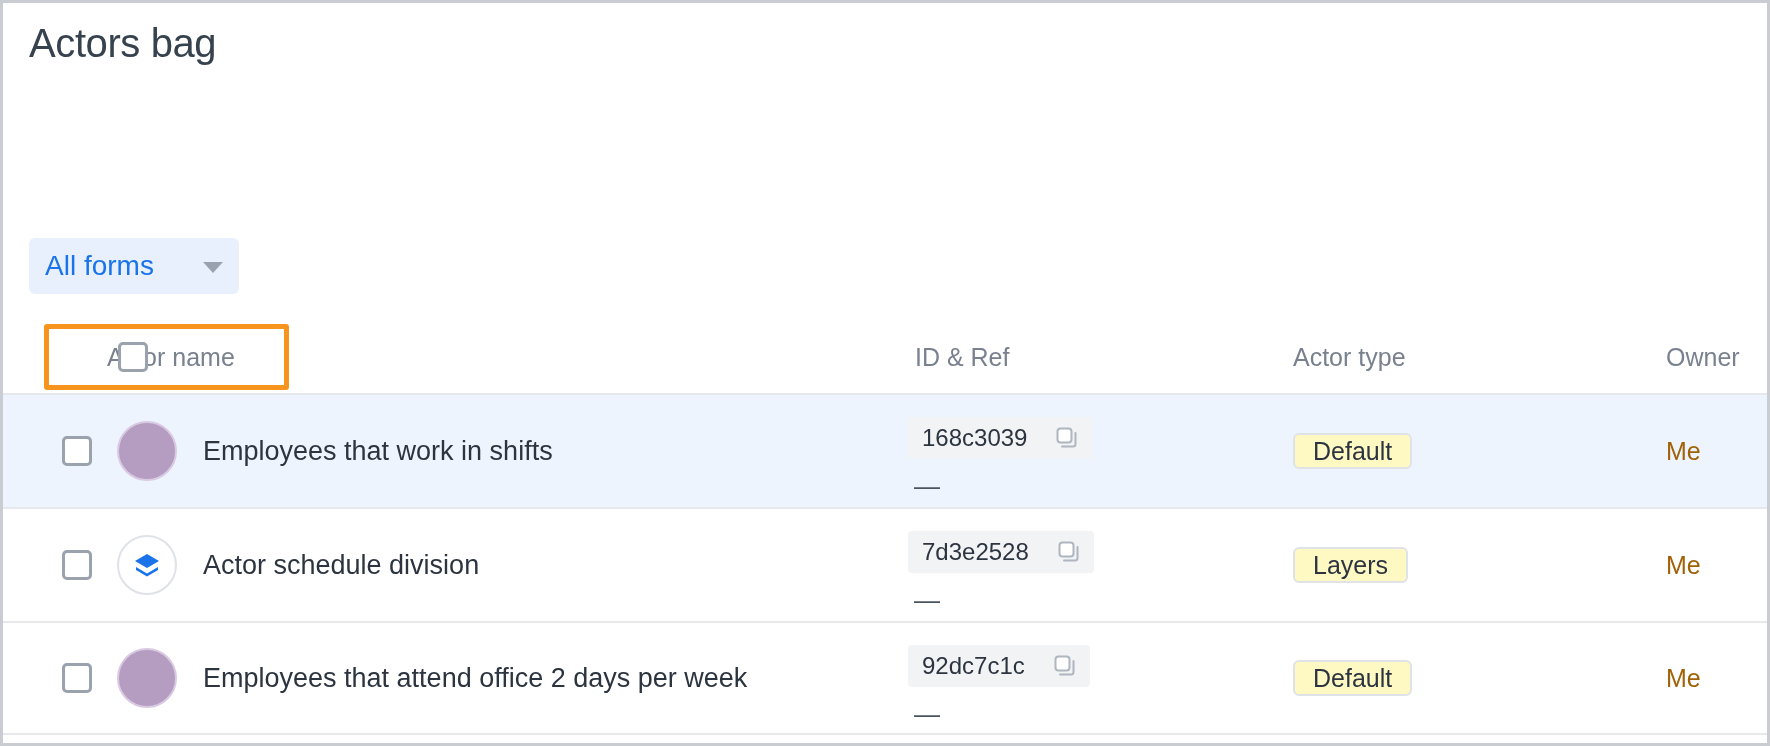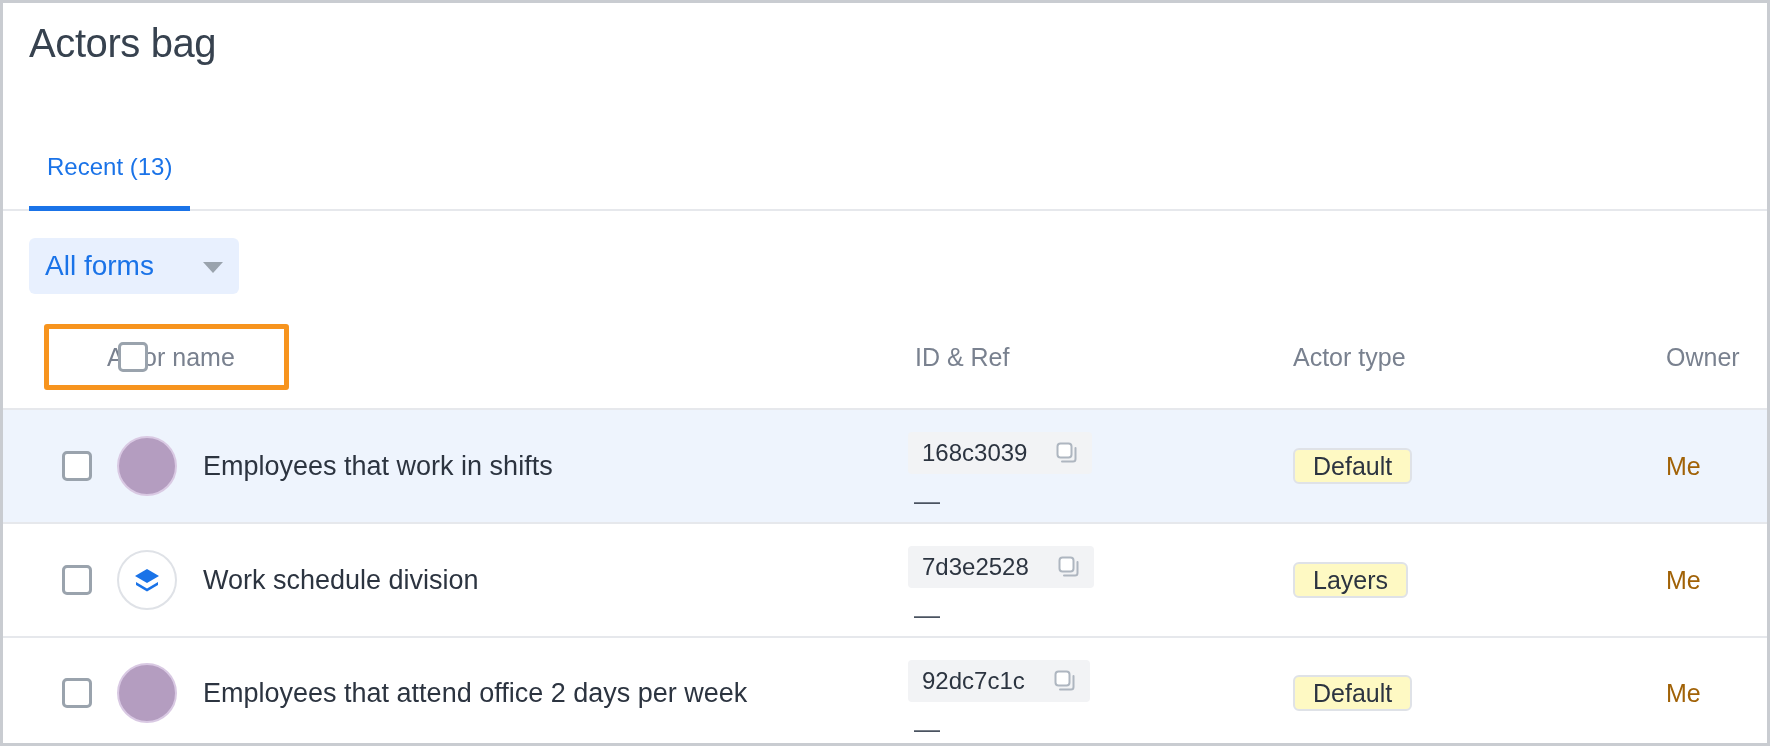--- a/index.html
+++ b/index.html
@@ -104,21 +104,21 @@
     border: 5px solid #f7941e;
     border-radius: 3px;
     pointer-events: none;
   }
 
   .row {
     position: relative;
     height: 114px;
     border-top: 2px solid #e6e8ec;
   }
-  .row.highlight { background: #eef4fd; margin-top: 15px; }
+  .row.highlight { background: #eef4fd; }
   .row:last-child { border-bottom: 2px solid #e6e8ec; }
 
   .cb {
     position: absolute;
     left: 59px; top: 50%;
     margin-top: -15px;
     width: 30px; height: 30px;
     border: 3px solid #9aa3ad;
     border-radius: 5px;
     background: #ffffff;
@@ -200,25 +200,20 @@
     color: #a16207;
   }
 </style>
 </head>
 <body>
 
 <div class="window">
 
   <div class="page-title">Actors bag</div>
 
-  <div class="tabbar">
-    <div class="tab active">
-      <span>Recent (13)</span>
-    </div>
-  </div>
 
   <div class="filter-select">
     <span class="filter-label">All forms</span>
     <span class="caret"></span>
   </div>
 
   <div class="table">
 
     <div class="thead">
       <div class="th th-name">
@@ -258,21 +253,21 @@
     </div>
 
     <div class="row">
       <span class="cb"></span>
       <span class="avatar layers">
         <svg width="34" height="34" viewBox="0 0 34 34">
           <path d="M17 6 L29 13 L17 20 L5 13 Z" fill="#1a73e8"></path>
           <path d="M6 19 L17 25.5 L28 19 L28 22 L17 28.5 L6 22 Z" fill="#1a73e8"></path>
         </svg>
       </span>
-      <span class="row-name">Work schedule division</span>
+      <span class="row-name">Actor schedule division</span>
       <div class="idcell">
         <span class="idpill">
           <span>7d3e2528</span>
           <svg width="22" height="22" viewBox="0 0 22 22">
             <rect x="1.5" y="1.5" width="14" height="14" rx="3" fill="#ffffff" stroke="#aeb6c0" stroke-width="2"></rect>
             <path d="M6 19.5h11a2.5 2.5 0 0 0 2.5-2.5V6" fill="none" stroke="#aeb6c0" stroke-width="2" stroke-linecap="round"></path>
           </svg>
         </span>
         <div class="iddash">—</div>
       </div>

